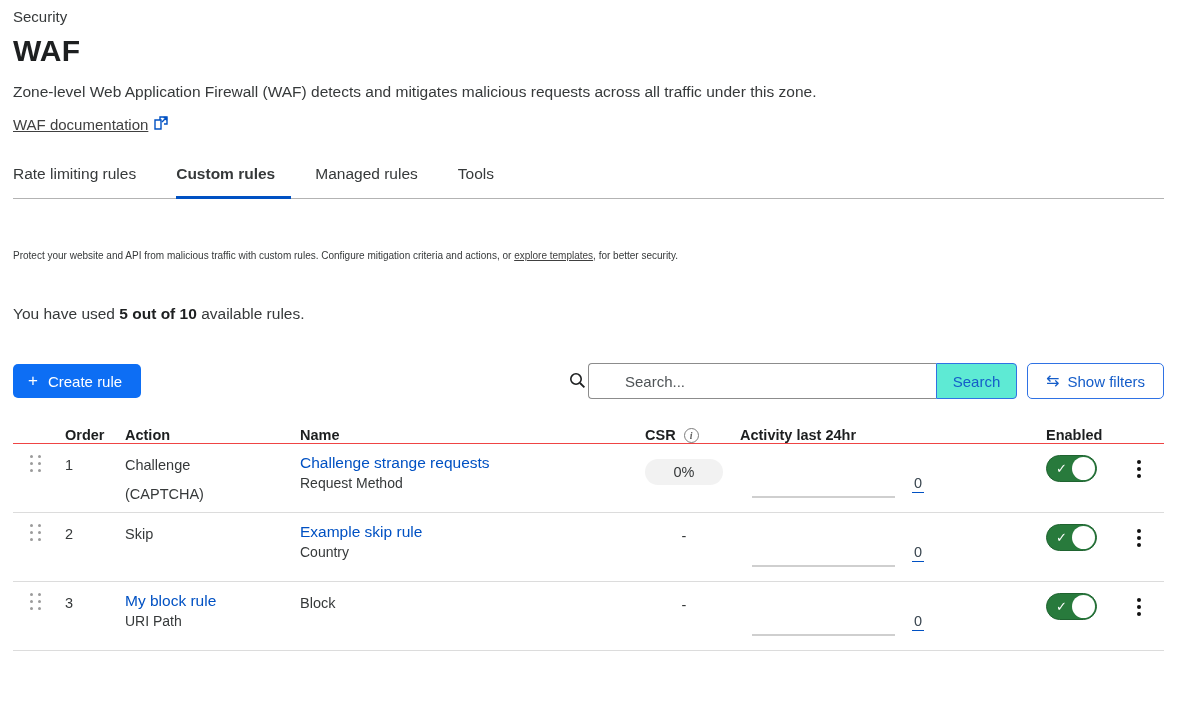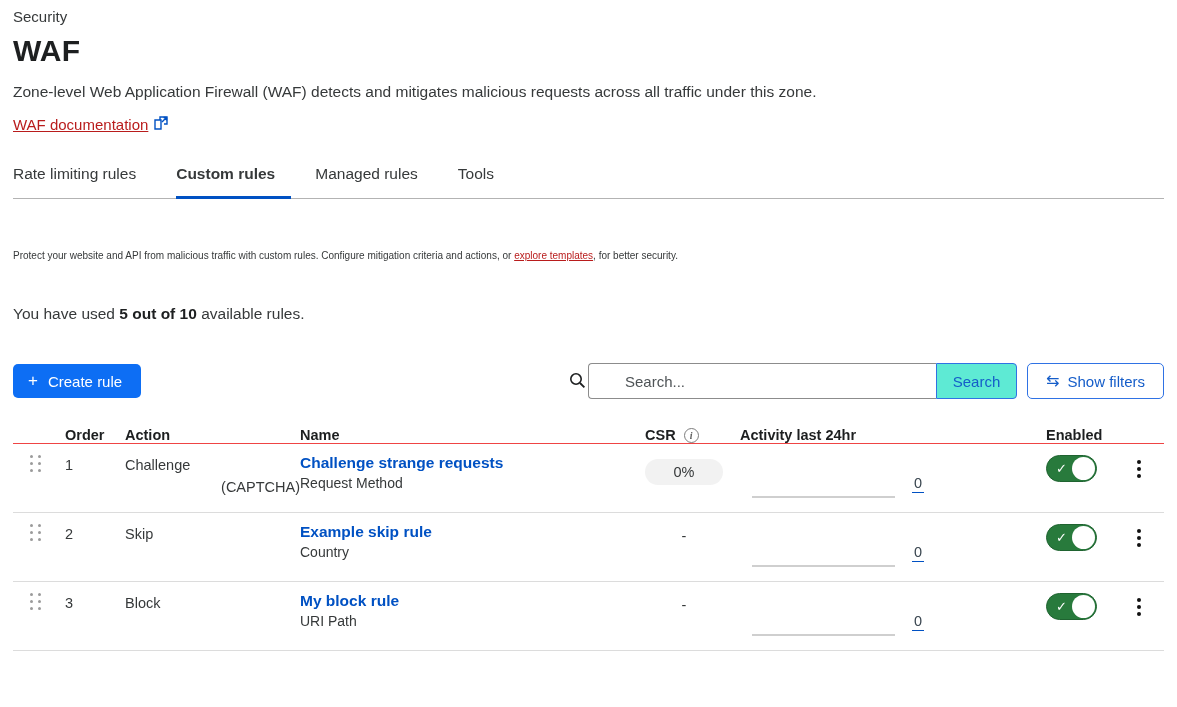--- a/index.html
+++ b/index.html
@@ -8,21 +8,21 @@
     width: 1177px; height: 707px; overflow: hidden;
     font-family: "Liberation Sans", "DejaVu Sans", sans-serif;
     color: #36393a; font-size: 15px;
   }
   .wrap { width: 1151px; margin-left: 13px; padding-top: 8px; }
 
   
   .breadcrumb { font-size: 15px; color:#36393a; margin-bottom: 9px; }
   .page-title { font-size: 30px; font-weight: 700; color:#1d1f20; letter-spacing: .2px; margin-bottom: 15px; }
   .desc { font-size: 15.5px; margin-bottom: 15px; }
-  a.link { color:#b91c1c; text-decoration: underline; cursor:pointer; }
+  a.link { color:#404040; text-decoration: underline; cursor:pointer; }
   .doclink { display:inline-flex; align-items:center; gap:6px; font-size:15px; }
   .ext-icon { display:inline-block; }
 
   
   .tabs { margin-top: 32px; border-bottom: 1px solid #b3b3b3; display:flex; }
   .tab { font-size: 15.5px; padding: 0 16px 13px 0; margin-right: 24px; cursor:pointer; color:#36393a; border-bottom:3px solid transparent; margin-bottom:-1px; }
   .tab.active { font-weight: 700; border-bottom:3px solid #0051c3; }
 
   
   .intro { margin-top: 43px; max-width: 735px; font-size: 10px; line-height: 28px; }
@@ -68,23 +68,23 @@
     color:#5c5c5c; font-size:10px; display:inline-flex; align-items:center; justify-content:center;
     font-family:"Liberation Serif", serif; font-style:italic; cursor:pointer;
   }
   .pad-enabled { padding-left: 18px; }
   .t-row { height: 69px; border-bottom: 1px solid #dcdcdc; position:relative; }
   .cell { padding-top: 13px; font-size:14.5px; }
   .cell.handle { padding-top: 11px; padding-left: 17px; }
   .drag { display:grid; grid-template-columns: 3px 3px; grid-auto-rows: 3px; gap: 4px 5px; cursor:grab; }
   .drag i { width:3px; height:3px; background:#9b9b9b; border-radius:50%; }
   .cell.name { padding-top: 10px; }
-  .rule-link { font-size:15.5px; font-weight:700; color:#0051c3; text-decoration:none; cursor:pointer; display:inline-block; margin-bottom:3px; }
+  .rule-link { font-size:15.5px; font-weight:400; color:#0051c3; text-decoration:none; cursor:pointer; display:inline-block; margin-bottom:3px; }
   .rule-field { font-size:14px; color:#36393a; }
-  .action-sub { margin-top:6px;text-align:right; }
+  .action-sub { margin-top:13px; }
   .csr-zone { width:78px; text-align:center; padding-top:15px; font-size:14.5px; }
   .pill { display:inline-block; background:#f2f2f2; border-radius:15px; padding:5px 0; width:78px; font-size:14.5px; color:#36393a; }
   .activity-cell { position:relative; height:100%; }
   .spark-line { position:absolute; left:12px; bottom:14px; width:143px; height:2px; background:#cfcfcf; }
   .spark-val { position:absolute; left:172px; bottom:19px; font-size:14.5px; color:#39454f; border-bottom:1px solid #0051c3; padding:0 2px 1px; cursor:pointer; text-decoration:none; }
   .cell.enabled { padding-left:18px; padding-top:11px; }
   .toggle {
     width:51px; height:27px; border-radius:14px; background:#287a3c; border:1px solid #1f6330;
     display:flex; align-items:center; cursor:pointer;
   }
@@ -254,26 +254,26 @@
         <span class="drag">
             <i></i>
             <i></i>
             <i></i>
             <i></i>
             <i></i>
             <i></i>
           </span>
       </div>
       <div class="cell">3</div>
-      <div class="cell">
-        <div>Block</div>
-      </div>
       <div class="cell name">
         <a class="rule-link">My block rule</a>
         <div class="rule-field">URI Path</div>
+      </div>
+      <div class="cell">
+        <div>Block</div>
       </div>
       <div class="cell csr-zone">-</div>
       <div class="activity-cell">
         <span class="spark-line"></span>
         <a class="spark-val">0</a>
       </div>
       <div class="cell"></div>
       <div class="cell enabled">
         <div class="toggle" role="switch" aria-checked="true">
           <span class="tick">✓</span>

